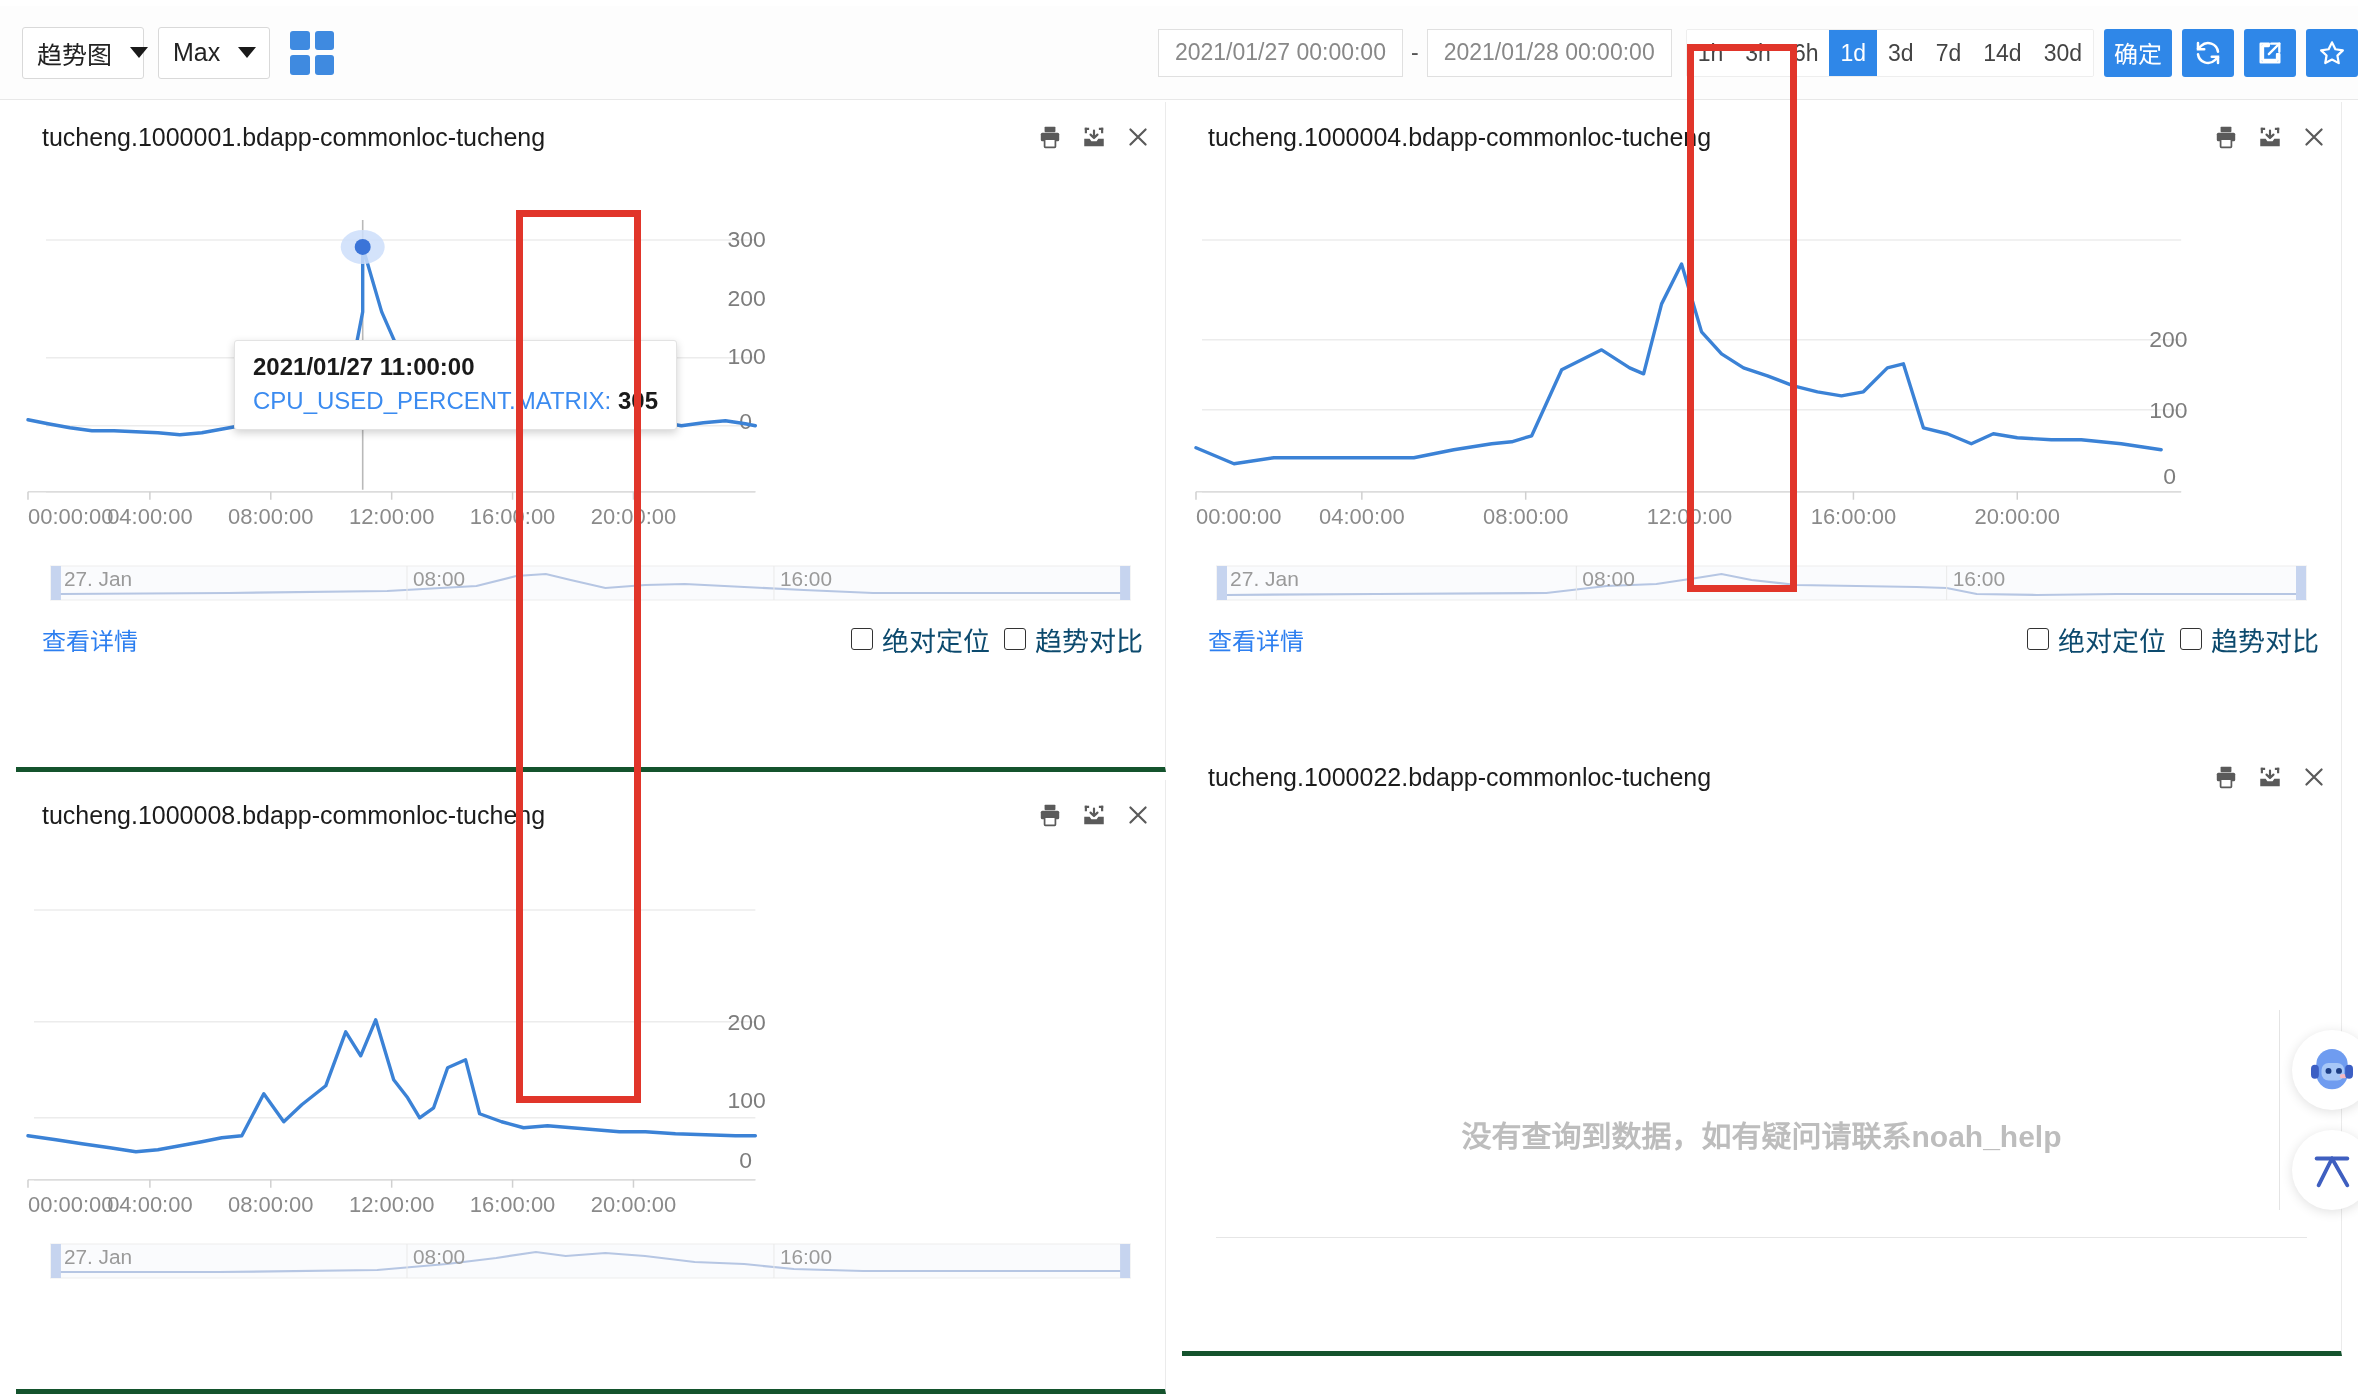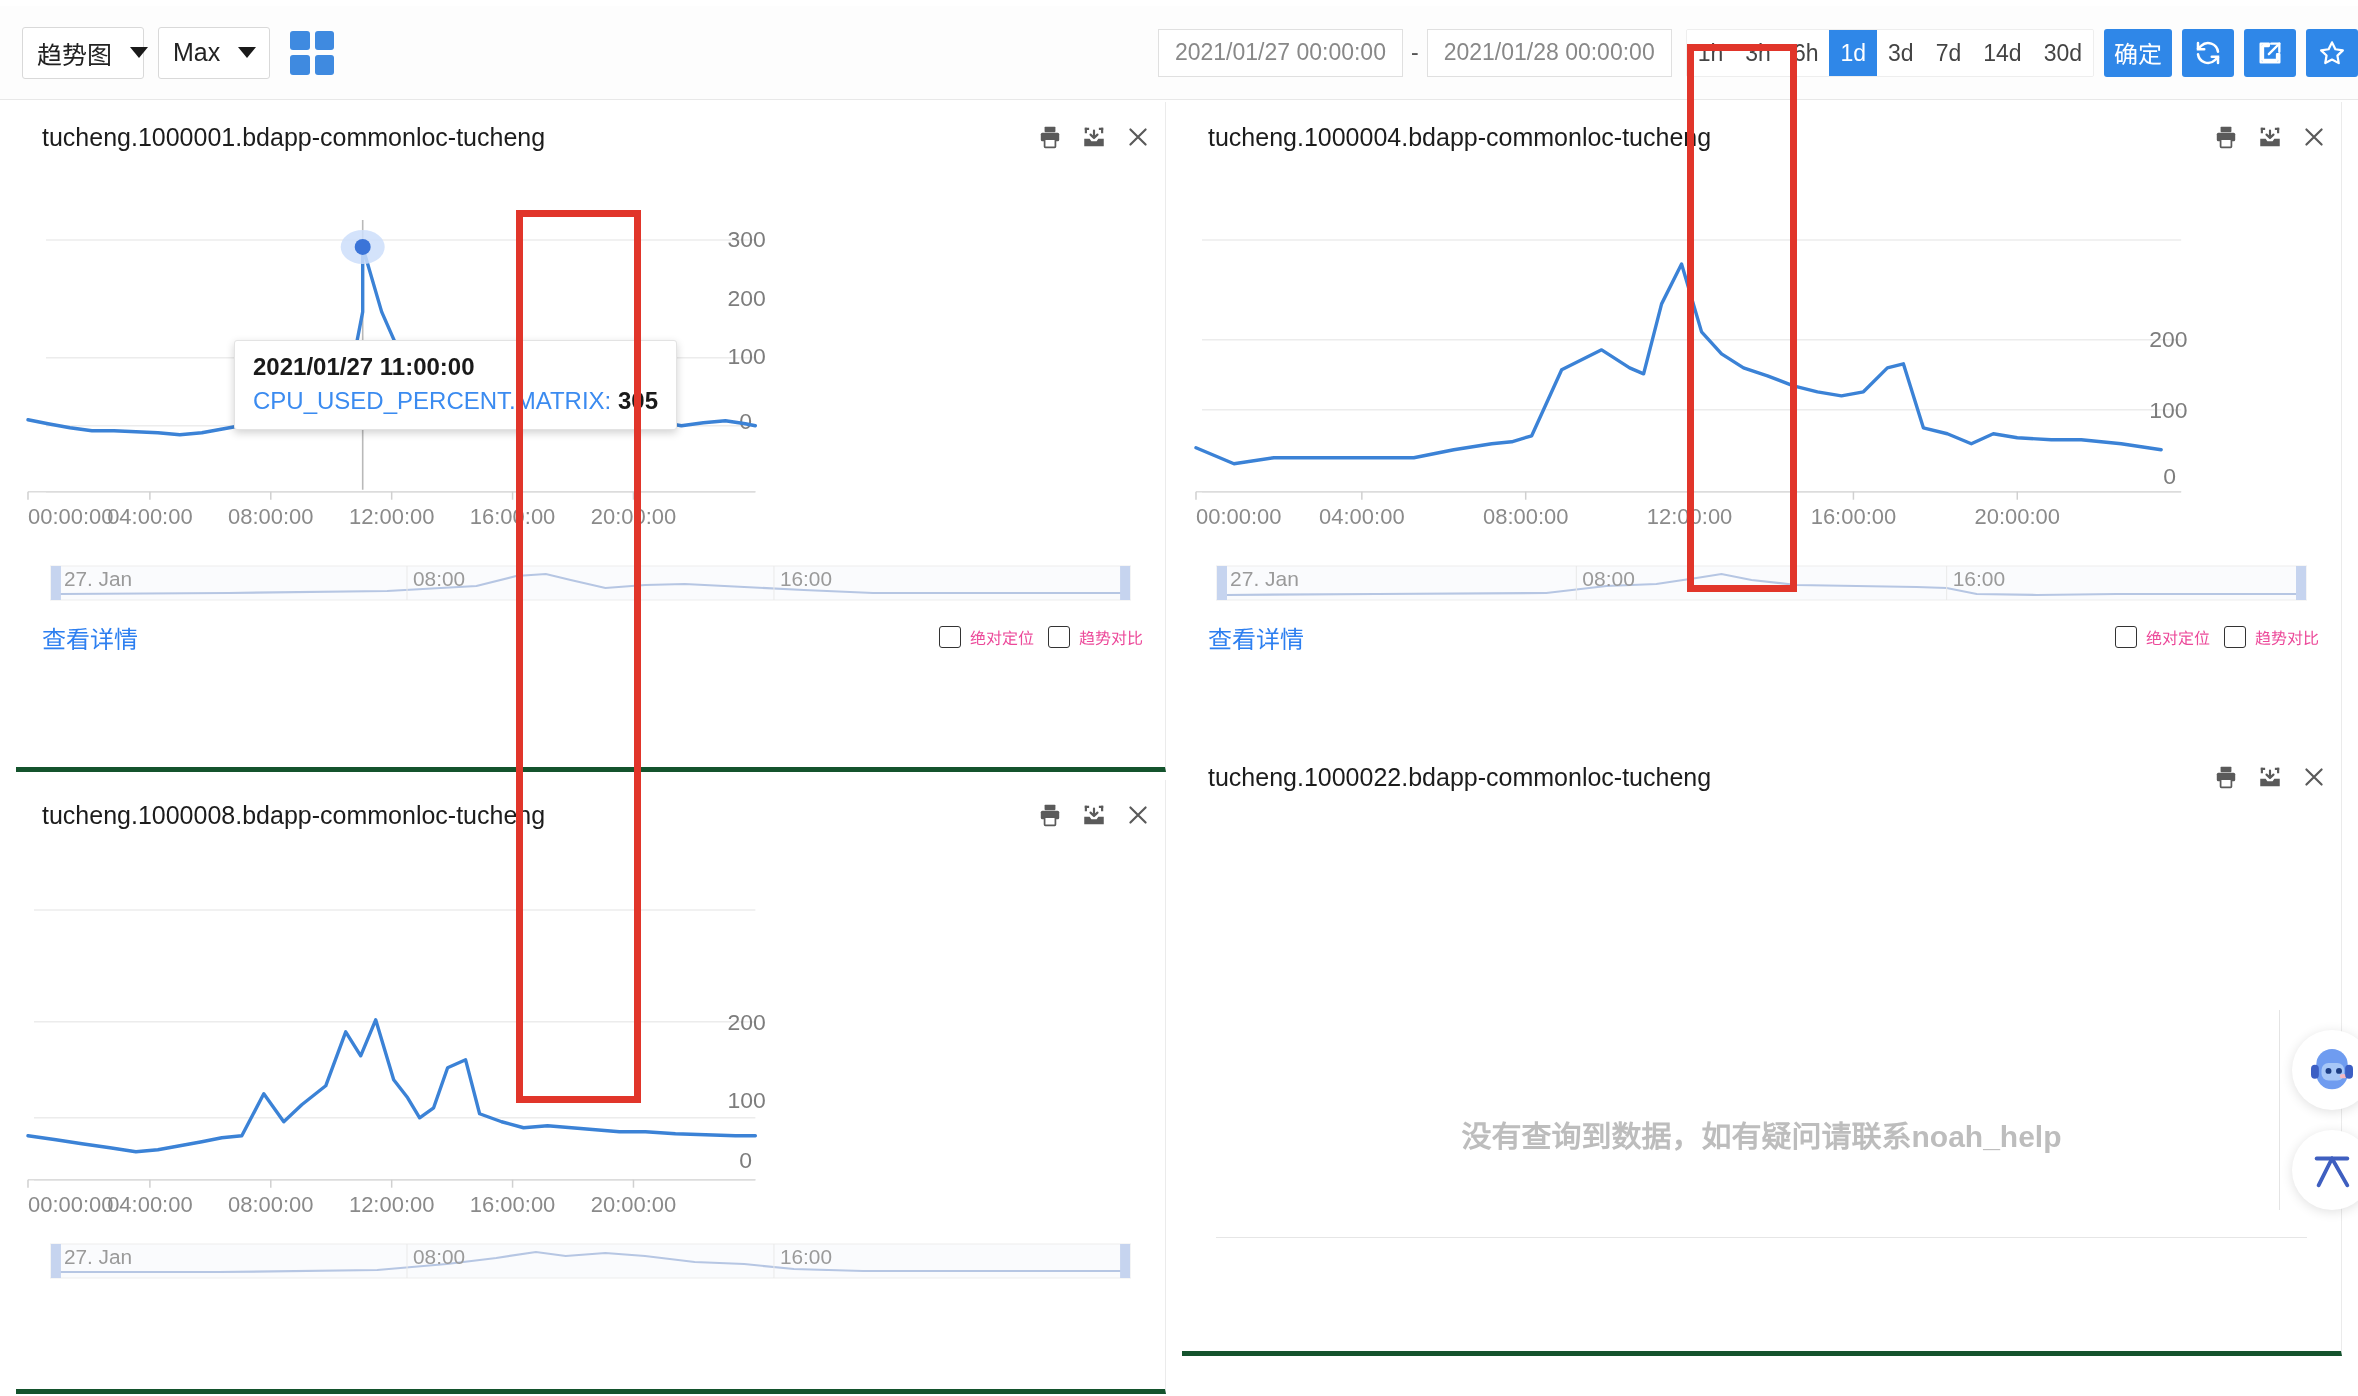--- a/index.html
+++ b/index.html
@@ -109,21 +109,21 @@
     display:flex; align-items:center;
     padding: 18px 14px 0 26px;
     font-family: Liberation Serif, serif;
   }
   .link-detail { font-size: 24px; color:#2d7ff0; cursor:pointer; }
   .foot-right { margin-left:auto; display:flex; align-items:center; gap: 14px; padding-right: 8px; }
   .cbox { display:flex; align-items:center; gap: 9px; cursor:pointer; }
   .cbox .box {
     width: 22px; height: 22px; border:1.5px solid #333; border-radius:3px; background:#fff;
   }
-  .cbox .cb-label { font-size: 16px; color:#ec4899; white-space:nowrap; }
+  .cbox .cb-label { font-size: 27px; color:#0c4a6e; white-space:nowrap; }
 
   .nodata {
     position:absolute; left:0; right:0; top: 300px;
     text-align:center; font-size: 30px; font-weight: bold; color:#bdbdbd;
   }
   .nodata-rule {
     position:absolute; left: 34px; right: 34px; top: 425px;
     border-top: 1px solid #e6e6e6;
   }
 

